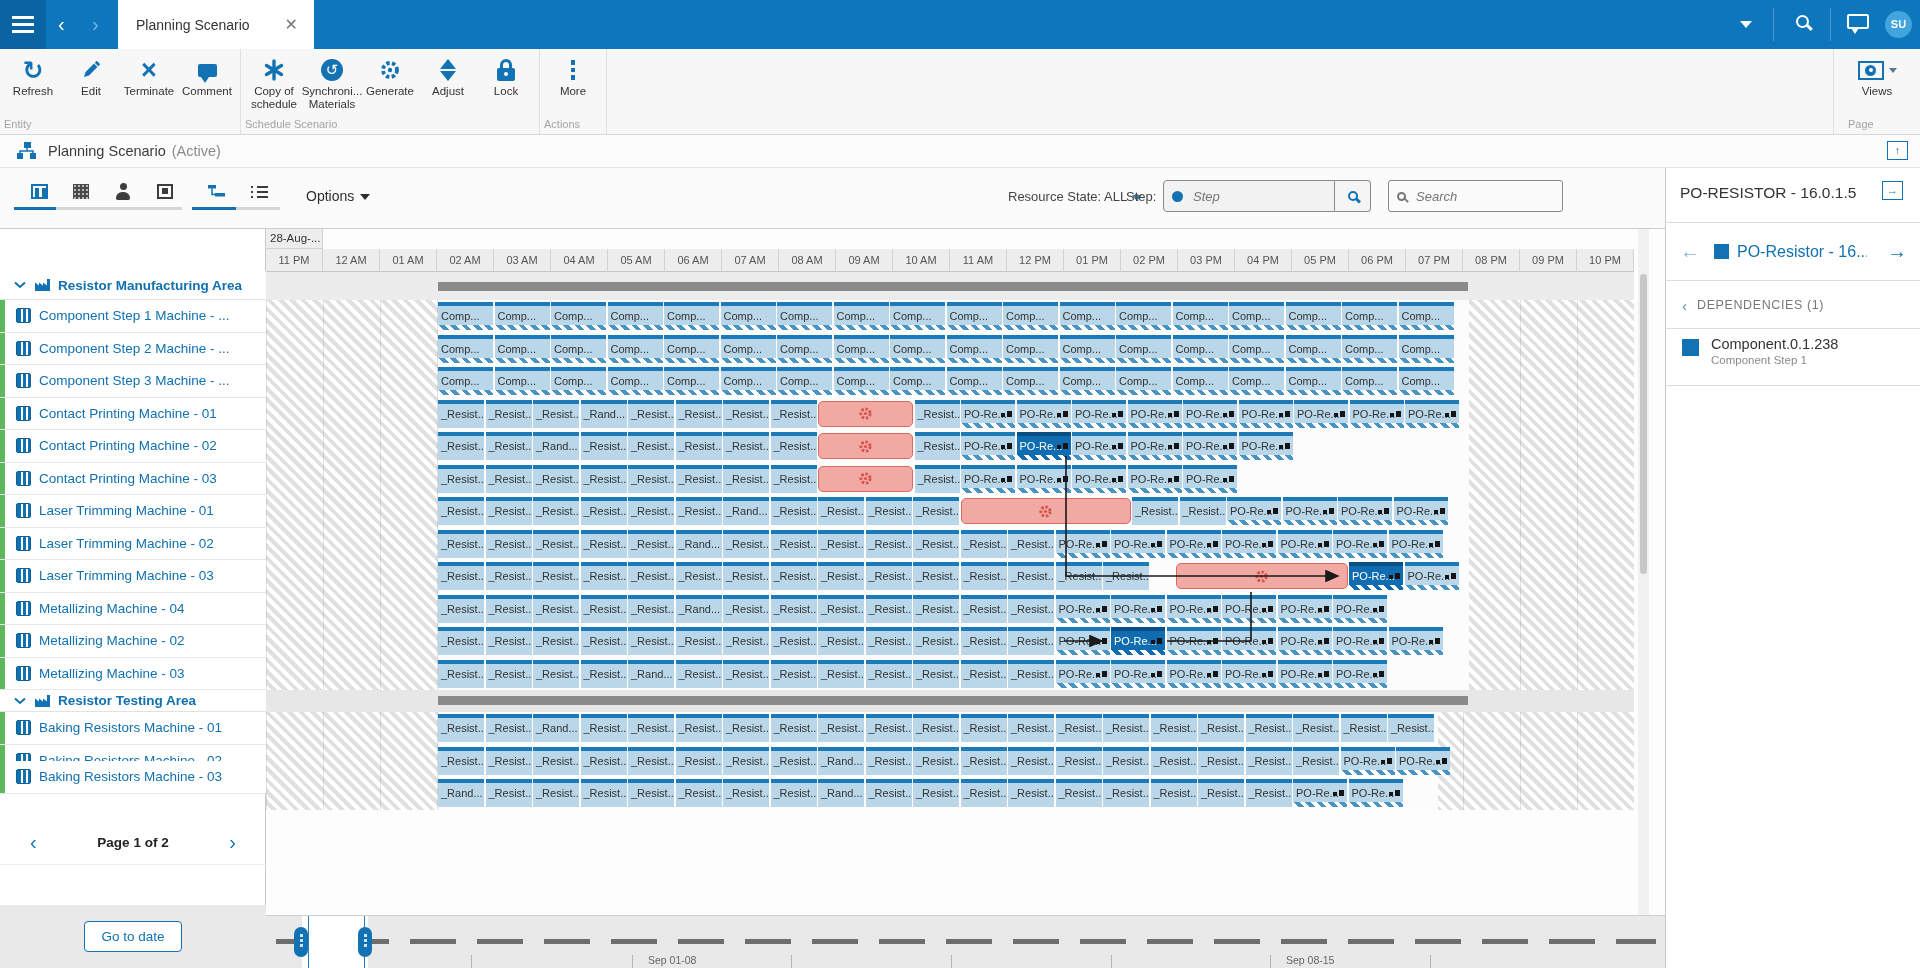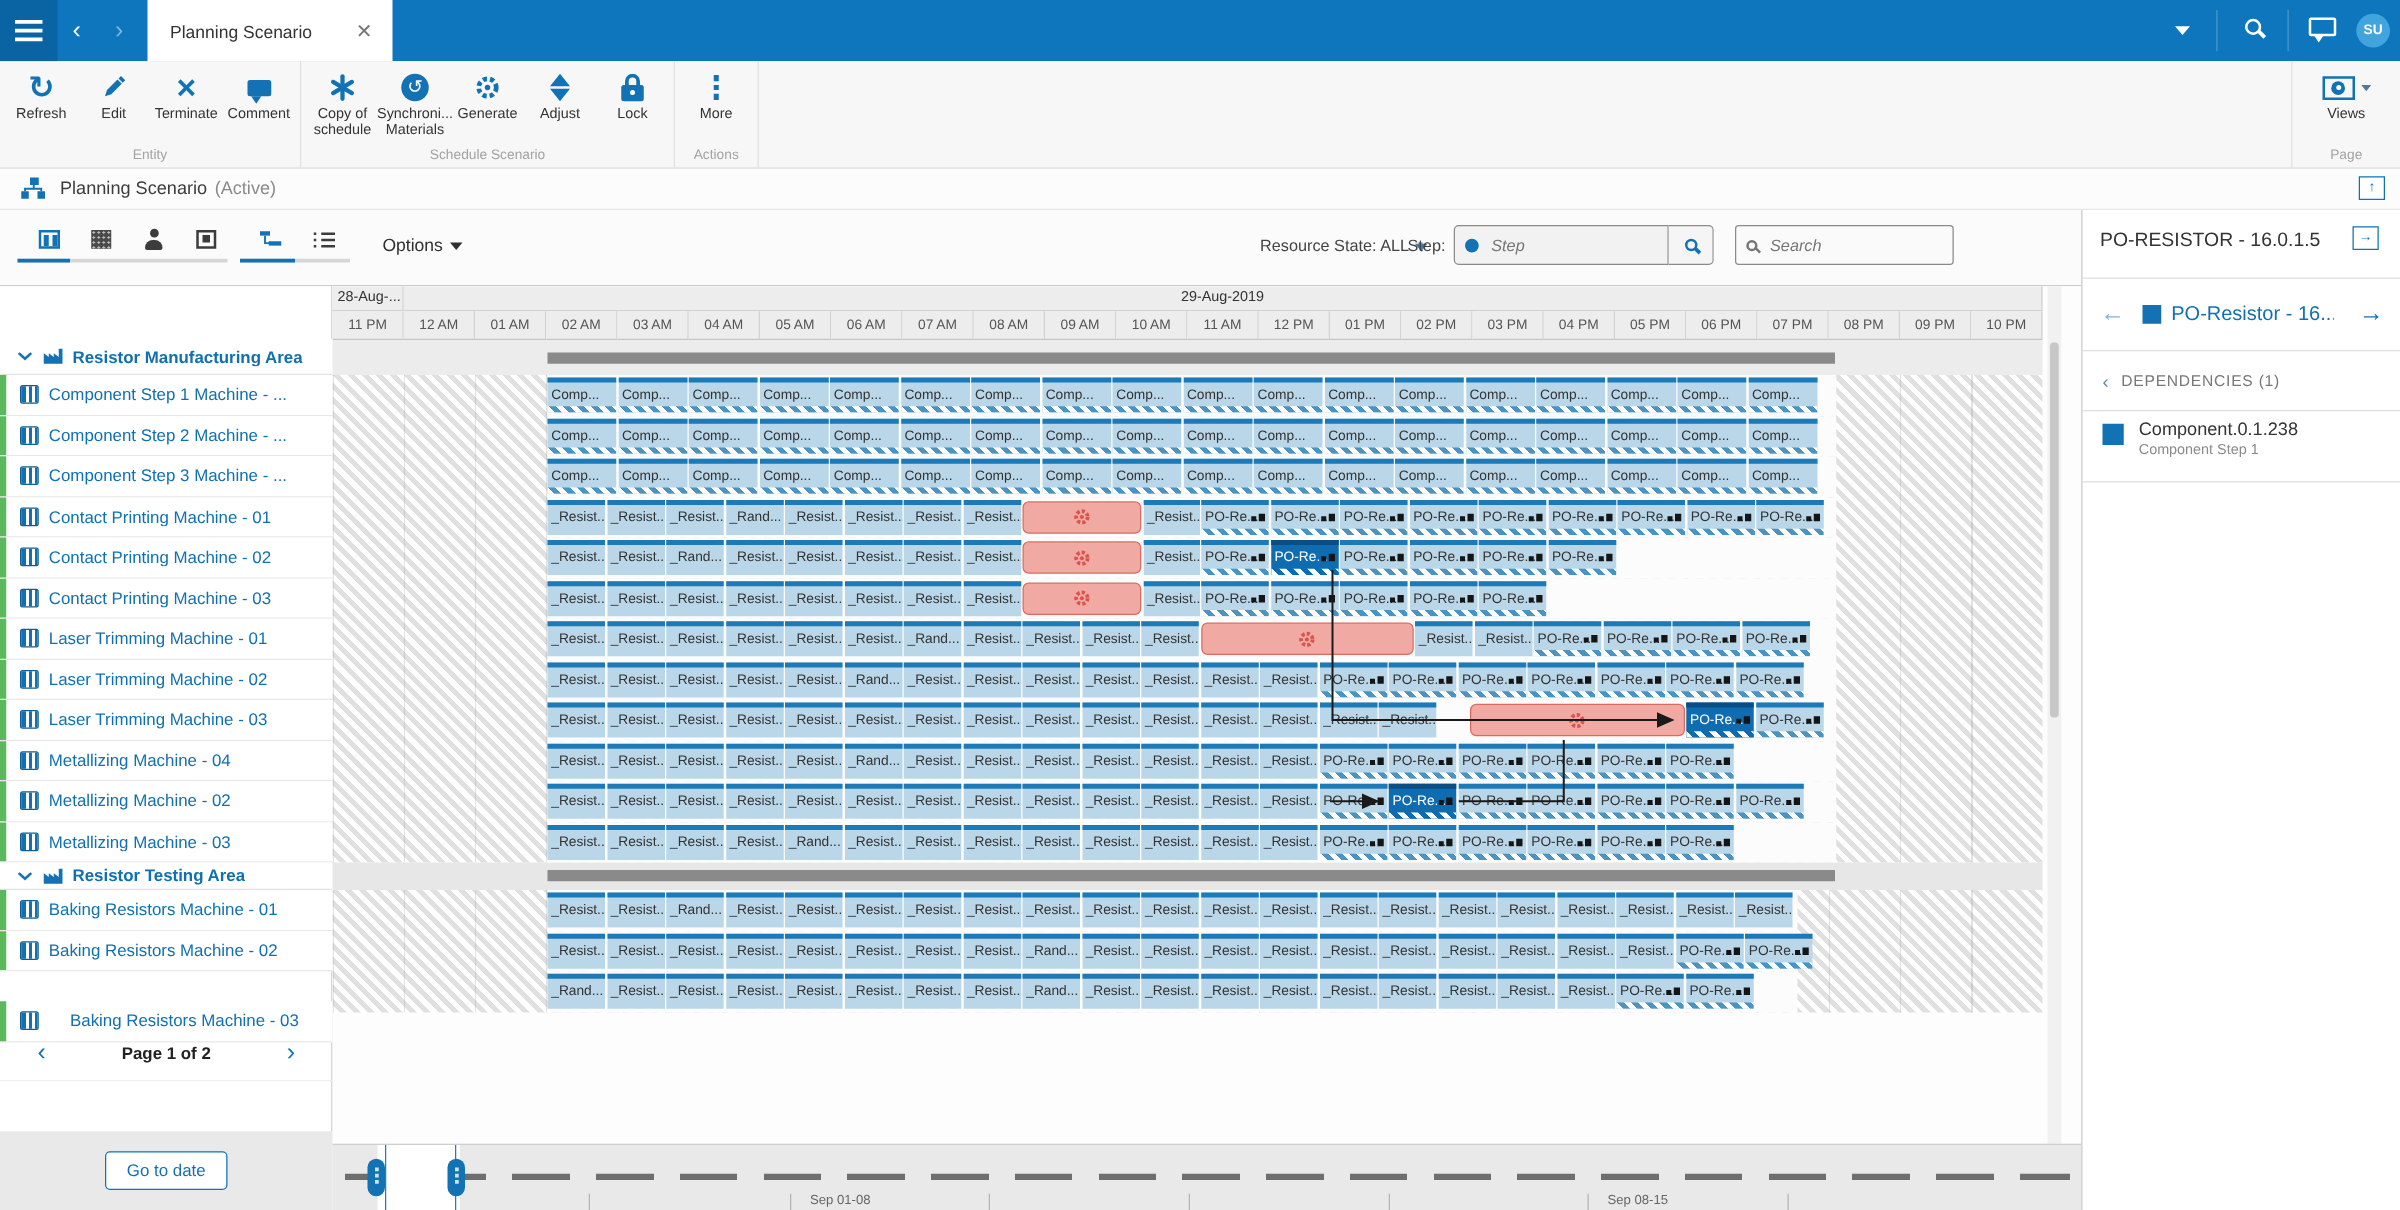--- a/index.html
+++ b/index.html
@@ -23,21 +23,21 @@
   .chatw::after{content:"";position:absolute;left:2px;bottom:-7px;border-left:4px solid transparent;border-right:4px solid transparent;border-top:6px solid #fff;}
   .avatar{position:absolute;right:8px;top:11px;width:27px;height:27px;border-radius:50%;background:#41a4dd;color:#fff;
     font-size:11px;font-weight:bold;text-align:center;line-height:27px;cursor:pointer;}
   
   .ribbon{position:absolute;left:0;top:49px;width:1920px;height:86px;background:#f7f7f7;border-bottom:1px solid #d9d9d9;display:flex;}
   .rgroup{display:flex;flex-direction:column;border-right:1px solid #e1e1e1;padding:0 4px;}
   .rbtns{display:flex;flex:1;}
   .rbtn{width:56px;margin:2px 1px;display:flex;flex-direction:column;align-items:center;cursor:pointer;}
   .rbtn .ric{height:30px;margin-top:4px;display:flex;align-items:center;justify-content:center;color:#1272b4;}
   .rbtn .rlb{font-size:11.5px;color:#333;text-align:center;white-space:pre-line;line-height:1.15;}
-  .rgl{font-size:11px;color:#a3a3a3;text-align:center;padding:2px 0 4px 0;}
+  .rgl{font-size:11px;color:#a3a3a3;text-align:left;padding:2px 0 4px 0;}
   .uig{color:#1272b4;line-height:1;}
   .bubble{width:19px;height:13px;background:#1272b4;border-radius:2px;position:relative;display:inline-block;}
   .bubble::after{content:"";position:absolute;left:3px;bottom:-6px;border-left:4px solid transparent;border-right:4px solid transparent;border-top:6px solid #1272b4;}
   .sync{display:inline-block;width:22px;height:22px;border-radius:50%;background:#1272b4;color:#fff;font-size:15px;line-height:22px;text-align:center;}
   .adj{display:inline-flex;flex-direction:column;gap:2px;}
   .tri-up{width:0;height:0;border-left:8px solid transparent;border-right:8px solid transparent;border-bottom:10px solid #1272b4;}
   .tri-dn{width:0;height:0;border-left:8px solid transparent;border-right:8px solid transparent;border-top:10px solid #1272b4;}
   .lock{position:relative;display:inline-block;width:18px;height:22px;}
   .shackle{position:absolute;left:3px;top:0;width:12px;height:10px;border:3px solid #1272b4;border-bottom:none;border-radius:6px 6px 0 0;}
   .lockbody{position:absolute;left:0;bottom:0;width:18px;height:13px;background:#1272b4;border-radius:2px;}
@@ -456,40 +456,39 @@
       <div class="sit" style="top: 483px;">
         <span class="gbar"></span>
         <span class="brd"></span>
         <span class="slbl">Baking Resistors Machine - 01</span>
       </div>
       <div class="sit" style="top: 515.5px;">
         <span class="gbar"></span>
         <span class="brd"></span>
         <span class="slbl">Baking Resistors Machine - 02</span>
       </div>
-      <div class="sit" style="top: 572px; gap: 17px;">
+      <div class="sit" style="top: 532px;">
         <span class="gbar"></span>
         <span class="brd"></span>
         <span class="slbl">Baking Resistors Machine - 03</span>
       </div>
     </div>
   <div class="pager">
     <span class="pch">‹</span>
     <span class="plbl">Page 1 of 2</span>
     <span class="pch">›</span>
   </div>
   <div class="sfoot">
     <button class="gotodate">Go to date</button>
   </div>
 </div>
 
 <div class="gwrap">
   <div class="ghead">
     <div class="gdate" style="left:0;width:57px;padding-left:4px">28-Aug-...</div>
-    <div class="gdate" style="left:57px;width:1311px;text-align:center">29-Aug-2019</div>
     <div id="hour-cells">
         <div class="ghour" style="left: 0px;">11 PM</div>
         <div class="ghour" style="left: 57px;">12 AM</div>
         <div class="ghour" style="left: 114px;">01 AM</div>
         <div class="ghour" style="left: 171px;">02 AM</div>
         <div class="ghour" style="left: 228px;">03 AM</div>
         <div class="ghour" style="left: 285px;">04 AM</div>
         <div class="ghour" style="left: 342px;">05 AM</div>
         <div class="ghour" style="left: 399px;">06 AM</div>
         <div class="ghour" style="left: 456px;">07 AM</div>

